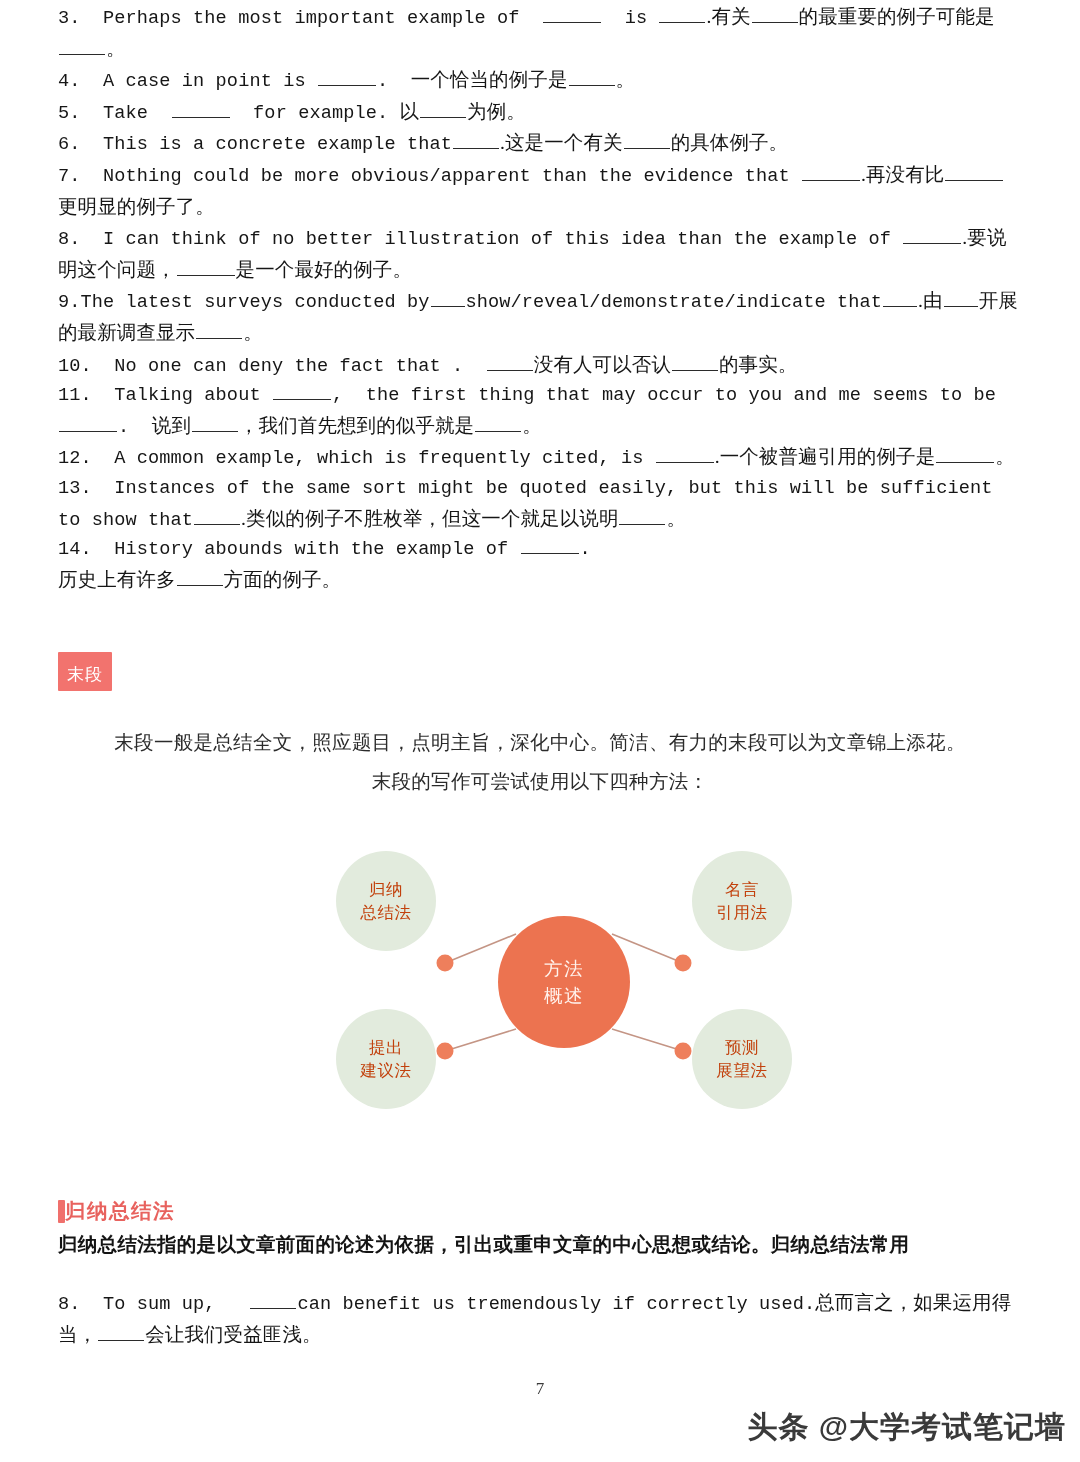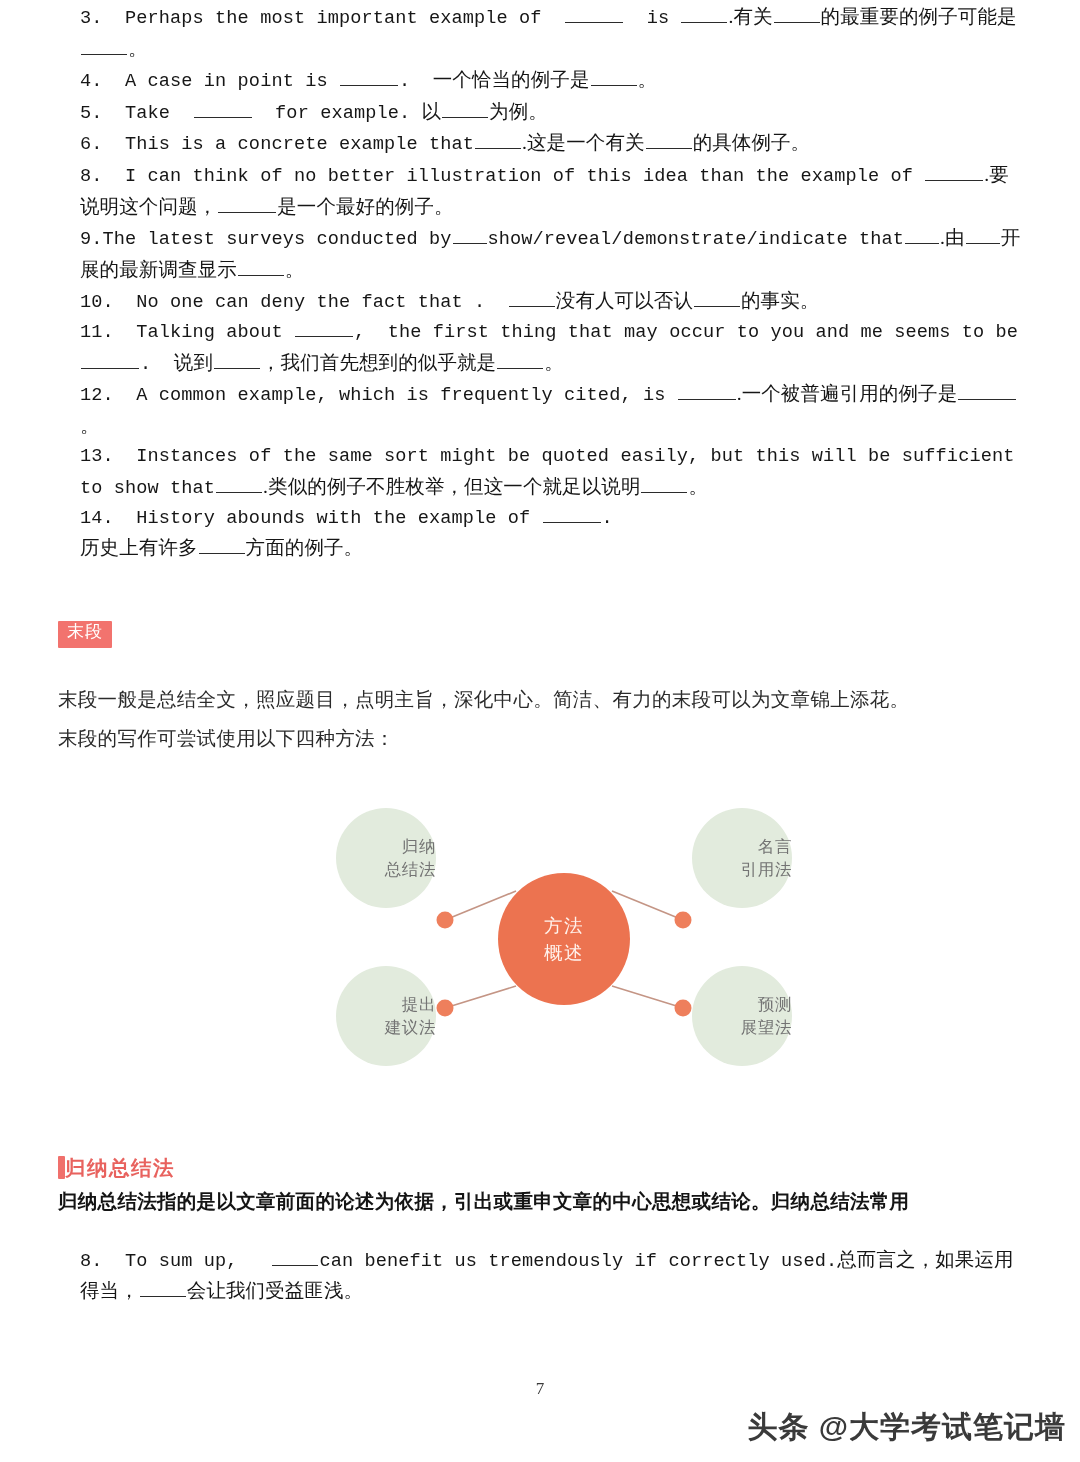--- a/index.html
+++ b/index.html
@@ -28,21 +28,20 @@
     padding-top: 2px;
   }
   .ex-line {
     font-family: "Liberation Mono", "DejaVu Sans Mono", monospace;
     font-size: 18.6px;
     line-height: 29.6px;
     color: #161616;
     letter-spacing: 0.1px;
     white-space: pre-wrap;
     word-break: break-word;
-    margin-left: 22px;
   }
   .ex-line .cn {
     font-family: "Liberation Serif", "DejaVu Serif", serif;
     font-size: 19.5px;
   }
   .blank {
     display: inline-block;
     border-bottom: 1.3px solid #2b2b2b;
     height: 0.92em;
     vertical-align: baseline;
@@ -53,21 +52,21 @@
   .b-md { width: 58px; }
 
   
   .tag-badge {
     display: inline-block;
     background: #F2736E;
     color: #ffffff;
     font-family: "Liberation Sans", "DejaVu Sans", sans-serif;
     font-size: 17px;
     line-height: 1;
-    padding: 2px 9px 8px 9px;
+    padding: 14px 9px 8px 9px;
     letter-spacing: 1px;
     border-radius: 1px;
   }
   .badge-row { margin-top: 56px; }
 
   
   .para {
     font-family: "Liberation Sans", "DejaVu Sans", sans-serif;
     font-size: 19.5px;
     line-height: 39px;
@@ -120,25 +119,24 @@
     align-items: center;
     justify-content: center;
     font-family: "Liberation Sans", "DejaVu Sans", sans-serif;
     text-align: center;
     box-sizing: border-box;
   }
   .node-leaf {
     width: 100px;
     height: 100px;
     background: #E2EBDD;
-    color: #737373;
+    color: #c2410c;
     font-size: 16.5px;
     line-height: 23px;
     letter-spacing: 0.6px;
-    align-items: flex-end;
   }
   .node-center {
     width: 132px;
     height: 132px;
     background: #EC7350;
     color: #FFF2EC;
     font-size: 18.5px;
     line-height: 27px;
     letter-spacing: 1.5px;
     left: 194px;
@@ -184,35 +182,36 @@
 </head>
 <body>
 
 <div class="page">
 
   <div class="exercise-list">
     <div class="ex-line"><span>3.  Perhaps the most important example of  </span><span class="blank b-md"></span><span>  is </span><span class="blank b-sm"></span><span class="cn">.有关</span><span class="blank b-sm"></span><span class="cn">的最重要的例子可能是</span><span class="blank b-sm"></span><span class="cn">。</span></div>
     <div class="ex-line"><span>4.  A case in point is </span><span class="blank b-md"></span><span>.  </span><span class="cn">一个恰当的例子是</span><span class="blank b-sm"></span><span class="cn">。</span></div>
     <div class="ex-line"><span>5.  Take  </span><span class="blank b-md"></span><span>  for example. </span><span class="cn">以</span><span class="blank b-sm"></span><span class="cn">为例。</span></div>
     <div class="ex-line"><span>6.  This is a concrete example that</span><span class="blank b-sm"></span><span class="cn">.这是一个有关</span><span class="blank b-sm"></span><span class="cn">的具体例子。</span></div>
+    <div class="ex-line"><span>7.  Nothing could be more obvious/apparent than the evidence that </span><span class="blank b-md"></span><span class="cn">.再没有比</span><span class="blank b-md"></span><span class="cn">更明显的例子了。</span></div>
     <div class="ex-line"><span>8.  I can think of no better illustration of this idea than the example of </span><span class="blank b-md"></span><span class="cn">.要说明这个问题，</span><span class="blank b-md"></span><span class="cn">是一个最好的例子。</span></div>
     <div class="ex-line"><span>9.The latest surveys conducted by</span><span class="blank b-xs"></span><span>show/reveal/demonstrate/indicate that</span><span class="blank b-xs"></span><span class="cn">.由</span><span class="blank b-xs"></span><span class="cn">开展的最新调查显示</span><span class="blank b-sm"></span><span class="cn">。</span></div>
     <div class="ex-line"><span>10.  No one can deny the fact that .  </span><span class="blank b-sm"></span><span class="cn">没有人可以否认</span><span class="blank b-sm"></span><span class="cn">的事实。</span></div>
     <div class="ex-line"><span>11.  Talking about </span><span class="blank b-md"></span><span>,  the first thing that may occur to you and me seems to be </span><span class="blank b-md"></span><span>.  </span><span class="cn">说到</span><span class="blank b-sm"></span><span class="cn">，我们首先想到的似乎就是</span><span class="blank b-sm"></span><span class="cn">。</span></div>
     <div class="ex-line"><span>12.  A common example, which is frequently cited, is </span><span class="blank b-md"></span><span class="cn">.一个被普遍引用的例子是</span><span class="blank b-md"></span><span class="cn">。</span></div>
     <div class="ex-line"><span>13.  Instances of the same sort might be quoted easily, but this will be sufficient to show that</span><span class="blank b-sm"></span><span class="cn">.类似的例子不胜枚举，但这一个就足以说明</span><span class="blank b-sm"></span><span class="cn">。</span></div>
     <div class="ex-line"><span>14.  History abounds with the example of </span><span class="blank b-md"></span><span>.</span></div>
     <div class="ex-line"><span class="cn">历史上有许多</span><span class="blank b-sm"></span><span class="cn">方面的例子。</span></div>
   </div>
 
   <div class="badge-row">
     <span class="tag-badge">末段</span>
   </div>
 
-  <div style="margin-top:32px;">
+  <div style="margin-top:32px;text-align:center;">
     <div class="para">末段一般是总结全文，照应题目，点明主旨，深化中心。简洁、有力的末段可以为文章锦上添花。</div>
     <div class="para">末段的写作可尝试使用以下四种方法：</div>
   </div>
 
   <div class="diagram-wrap">
     <div class="diagram">
       <svg class="dia-svg" viewBox="0 0 520 318">
         <line x1="141" y1="140" x2="212" y2="111" stroke="#C49585" stroke-width="1.6"></line>
         <line x1="379" y1="140" x2="308" y2="111" stroke="#C49585" stroke-width="1.6"></line>
         <line x1="141" y1="228" x2="212" y2="206" stroke="#C49585" stroke-width="1.6"></line>

